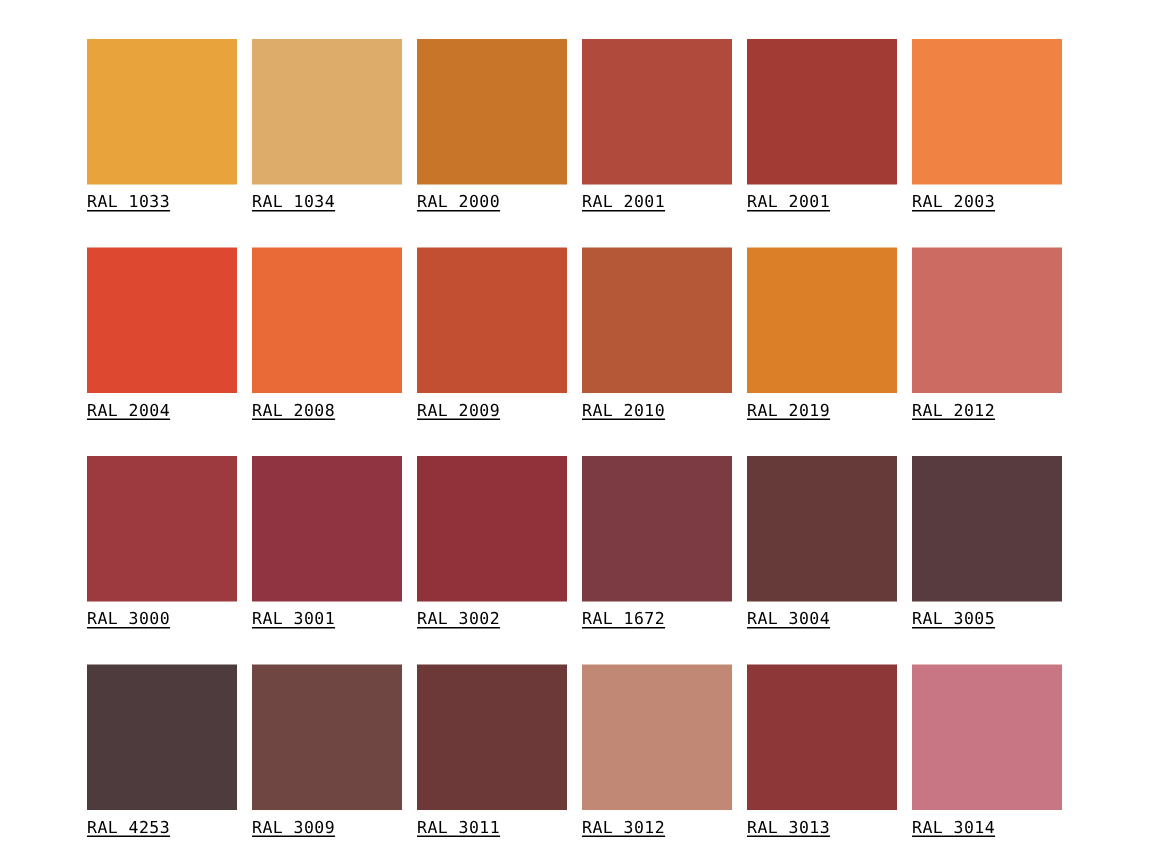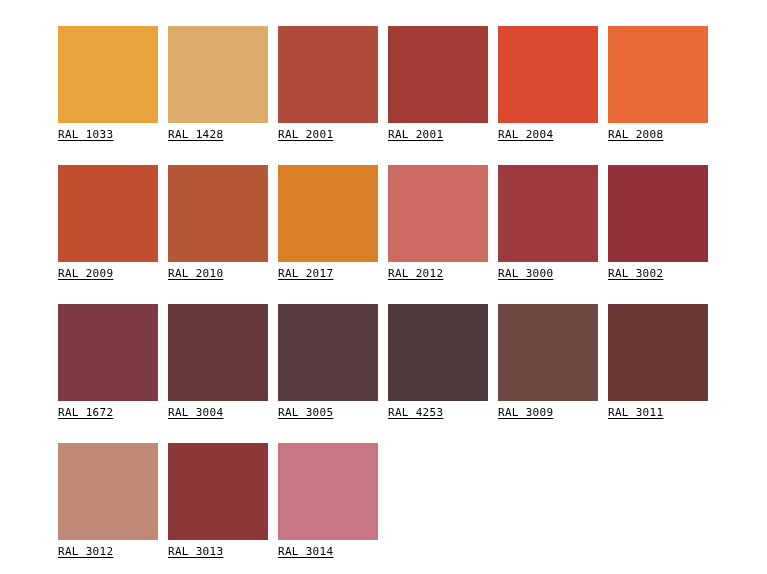--- a/index.html
+++ b/index.html
@@ -60,30 +60,33 @@
     text-underline-offset: 2px;
     white-space: nowrap;
   }
 </style>
 </head>
 <body>
 
 <div id="chart-page">
   <div id="swatch-grid">
       <div class="swatch-cell"><div class="swatch-chip" style="background-color: rgb(232, 163, 61);"></div><span class="swatch-label">RAL 1033</span></div>
-      <div class="swatch-cell"><div class="swatch-chip" style="background-color: rgb(221, 172, 107);"></div><span class="swatch-label">RAL 1428</span></div>
+      <div class="swatch-cell"><div class="swatch-chip" style="background-color: rgb(221, 172, 107);"></div><span class="swatch-label">RAL 1034</span></div>
+      <div class="swatch-cell"><div class="swatch-chip" style="background-color: rgb(200, 117, 42);"></div><span class="swatch-label">RAL 2000</span></div>
       <div class="swatch-cell"><div class="swatch-chip" style="background-color: rgb(176, 74, 60);"></div><span class="swatch-label">RAL 2001</span></div>
       <div class="swatch-cell"><div class="swatch-chip" style="background-color: rgb(163, 59, 53);"></div><span class="swatch-label">RAL 2001</span></div>
+      <div class="swatch-cell"><div class="swatch-chip" style="background-color: rgb(240, 131, 68);"></div><span class="swatch-label">RAL 2003</span></div>
       <div class="swatch-cell"><div class="swatch-chip" style="background-color: rgb(220, 72, 48);"></div><span class="swatch-label">RAL 2004</span></div>
       <div class="swatch-cell"><div class="swatch-chip" style="background-color: rgb(233, 106, 54);"></div><span class="swatch-label">RAL 2008</span></div>
       <div class="swatch-cell"><div class="swatch-chip" style="background-color: rgb(195, 79, 51);"></div><span class="swatch-label">RAL 2009</span></div>
       <div class="swatch-cell"><div class="swatch-chip" style="background-color: rgb(181, 88, 55);"></div><span class="swatch-label">RAL 2010</span></div>
-      <div class="swatch-cell"><div class="swatch-chip" style="background-color: rgb(219, 128, 41);"></div><span class="swatch-label">RAL 2017</span></div>
+      <div class="swatch-cell"><div class="swatch-chip" style="background-color: rgb(219, 128, 41);"></div><span class="swatch-label">RAL 2019</span></div>
       <div class="swatch-cell"><div class="swatch-chip" style="background-color: rgb(204, 107, 98);"></div><span class="swatch-label">RAL 2012</span></div>
       <div class="swatch-cell"><div class="swatch-chip" style="background-color: rgb(156, 58, 63);"></div><span class="swatch-label">RAL 3000</span></div>
+      <div class="swatch-cell"><div class="swatch-chip" style="background-color: rgb(143, 52, 64);"></div><span class="swatch-label">RAL 3001</span></div>
       <div class="swatch-cell"><div class="swatch-chip" style="background-color: rgb(145, 50, 58);"></div><span class="swatch-label">RAL 3002</span></div>
       <div class="swatch-cell"><div class="swatch-chip" style="background-color: rgb(124, 59, 66);"></div><span class="swatch-label">RAL 1672</span></div>
       <div class="swatch-cell"><div class="swatch-chip" style="background-color: rgb(101, 58, 57);"></div><span class="swatch-label">RAL 3004</span></div>
       <div class="swatch-cell"><div class="swatch-chip" style="background-color: rgb(87, 59, 62);"></div><span class="swatch-label">RAL 3005</span></div>
       <div class="swatch-cell"><div class="swatch-chip" style="background-color: rgb(77, 59, 61);"></div><span class="swatch-label">RAL 4253</span></div>
       <div class="swatch-cell"><div class="swatch-chip" style="background-color: rgb(111, 70, 66);"></div><span class="swatch-label">RAL 3009</span></div>
       <div class="swatch-cell"><div class="swatch-chip" style="background-color: rgb(108, 57, 56);"></div><span class="swatch-label">RAL 3011</span></div>
       <div class="swatch-cell"><div class="swatch-chip" style="background-color: rgb(194, 136, 118);"></div><span class="swatch-label">RAL 3012</span></div>
       <div class="swatch-cell"><div class="swatch-chip" style="background-color: rgb(141, 55, 57);"></div><span class="swatch-label">RAL 3013</span></div>
       <div class="swatch-cell"><div class="swatch-chip" style="background-color: rgb(201, 118, 132);"></div><span class="swatch-label">RAL 3014</span></div>

